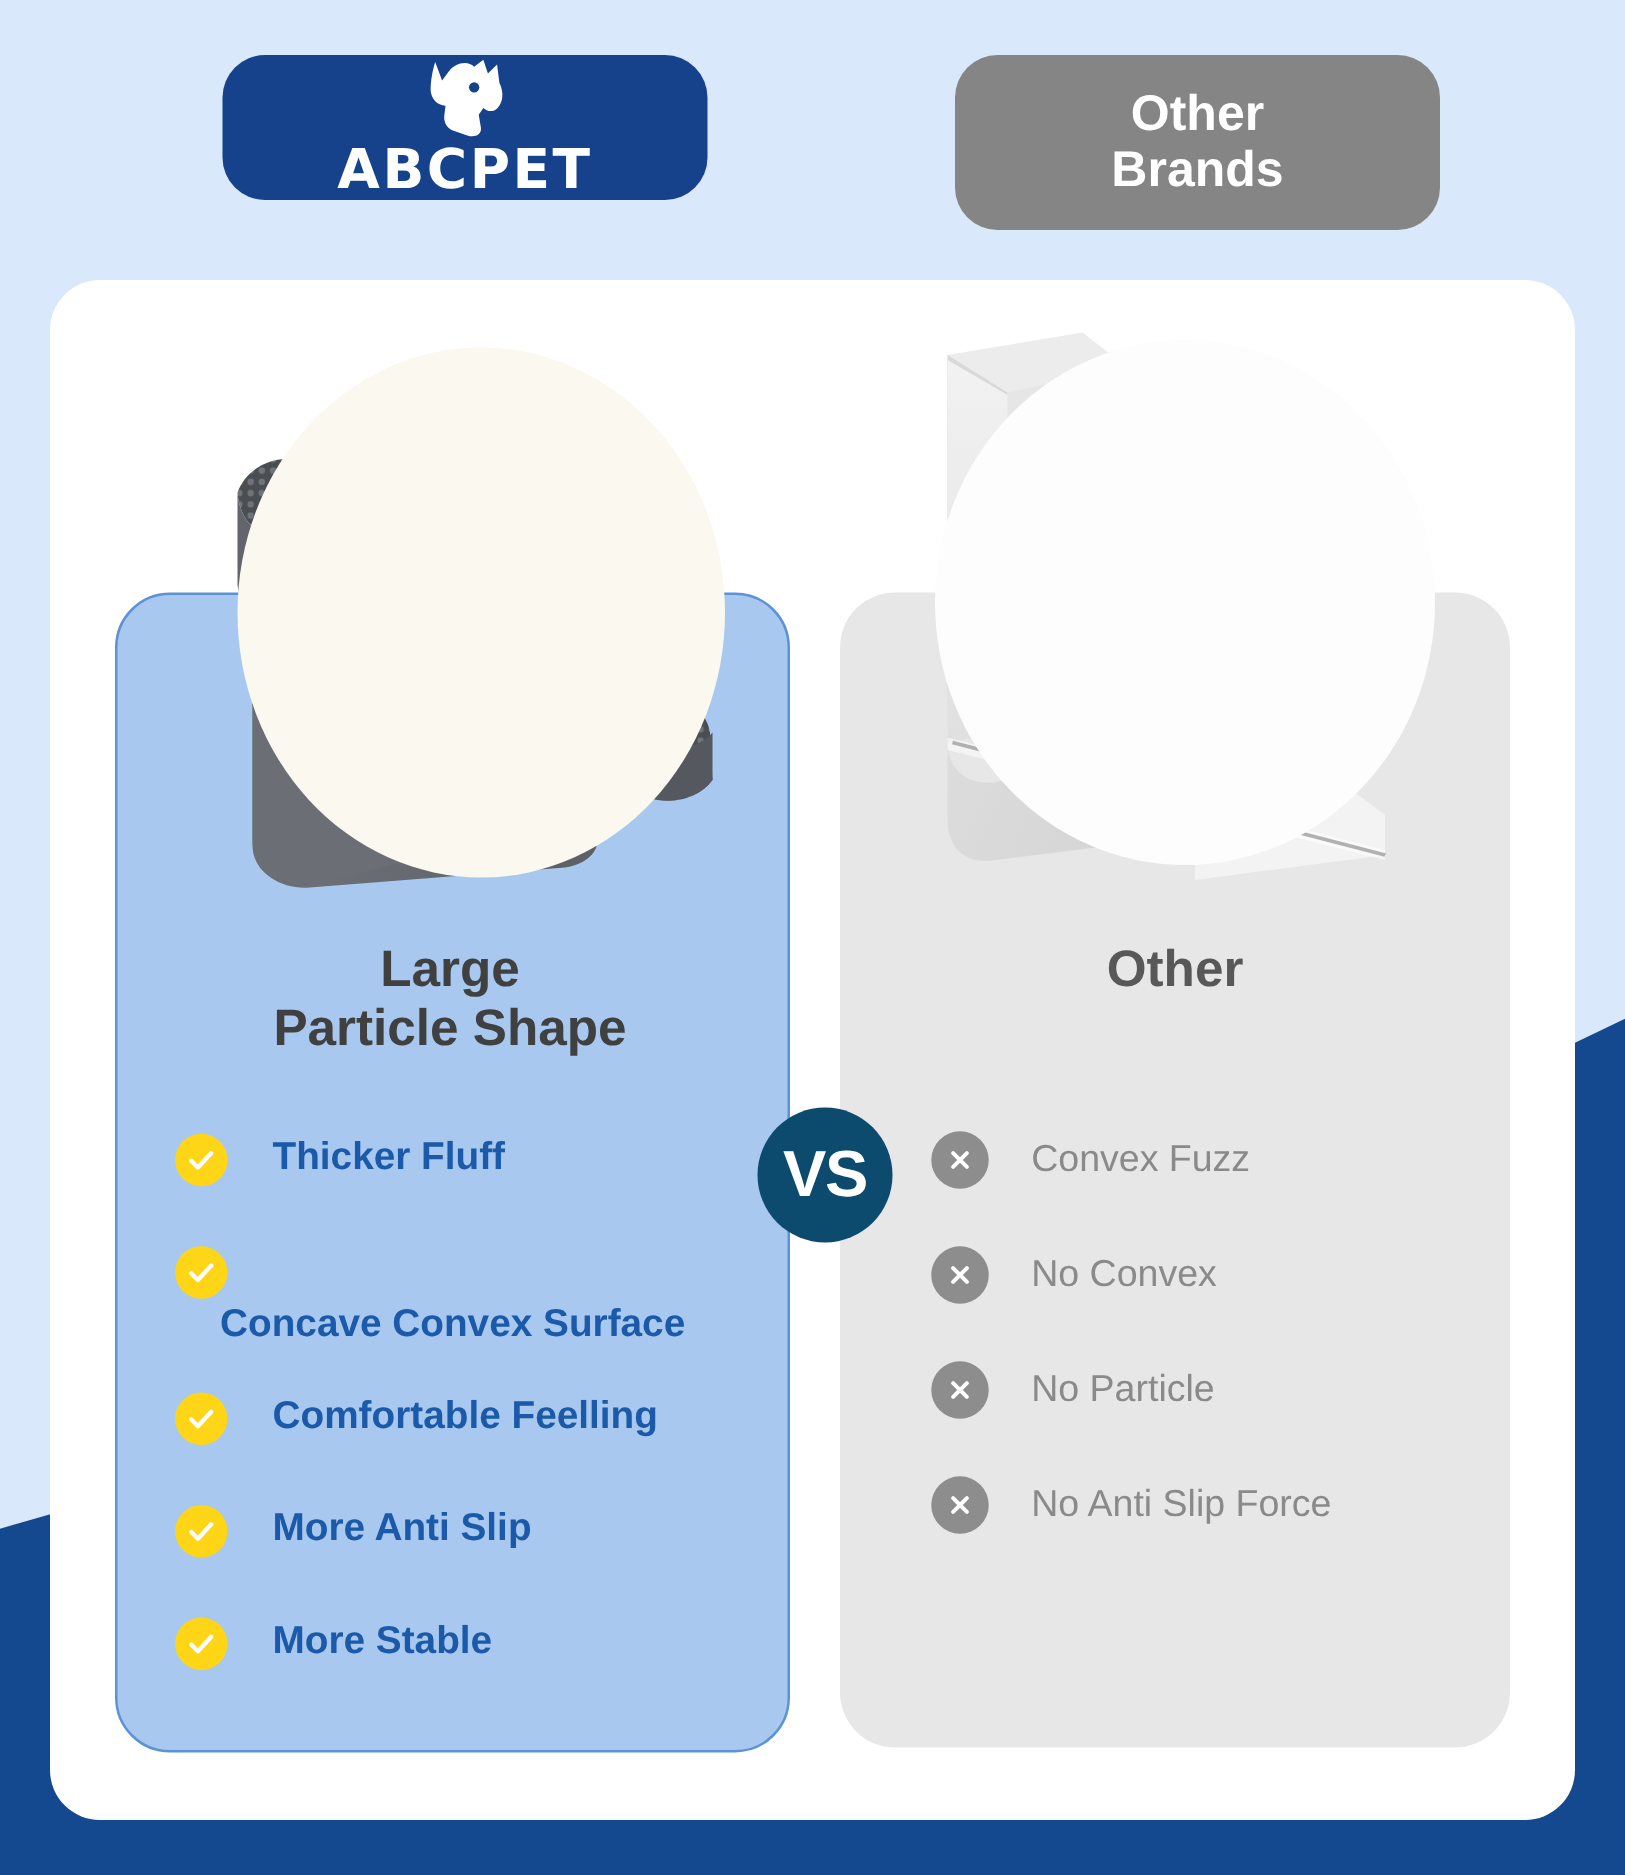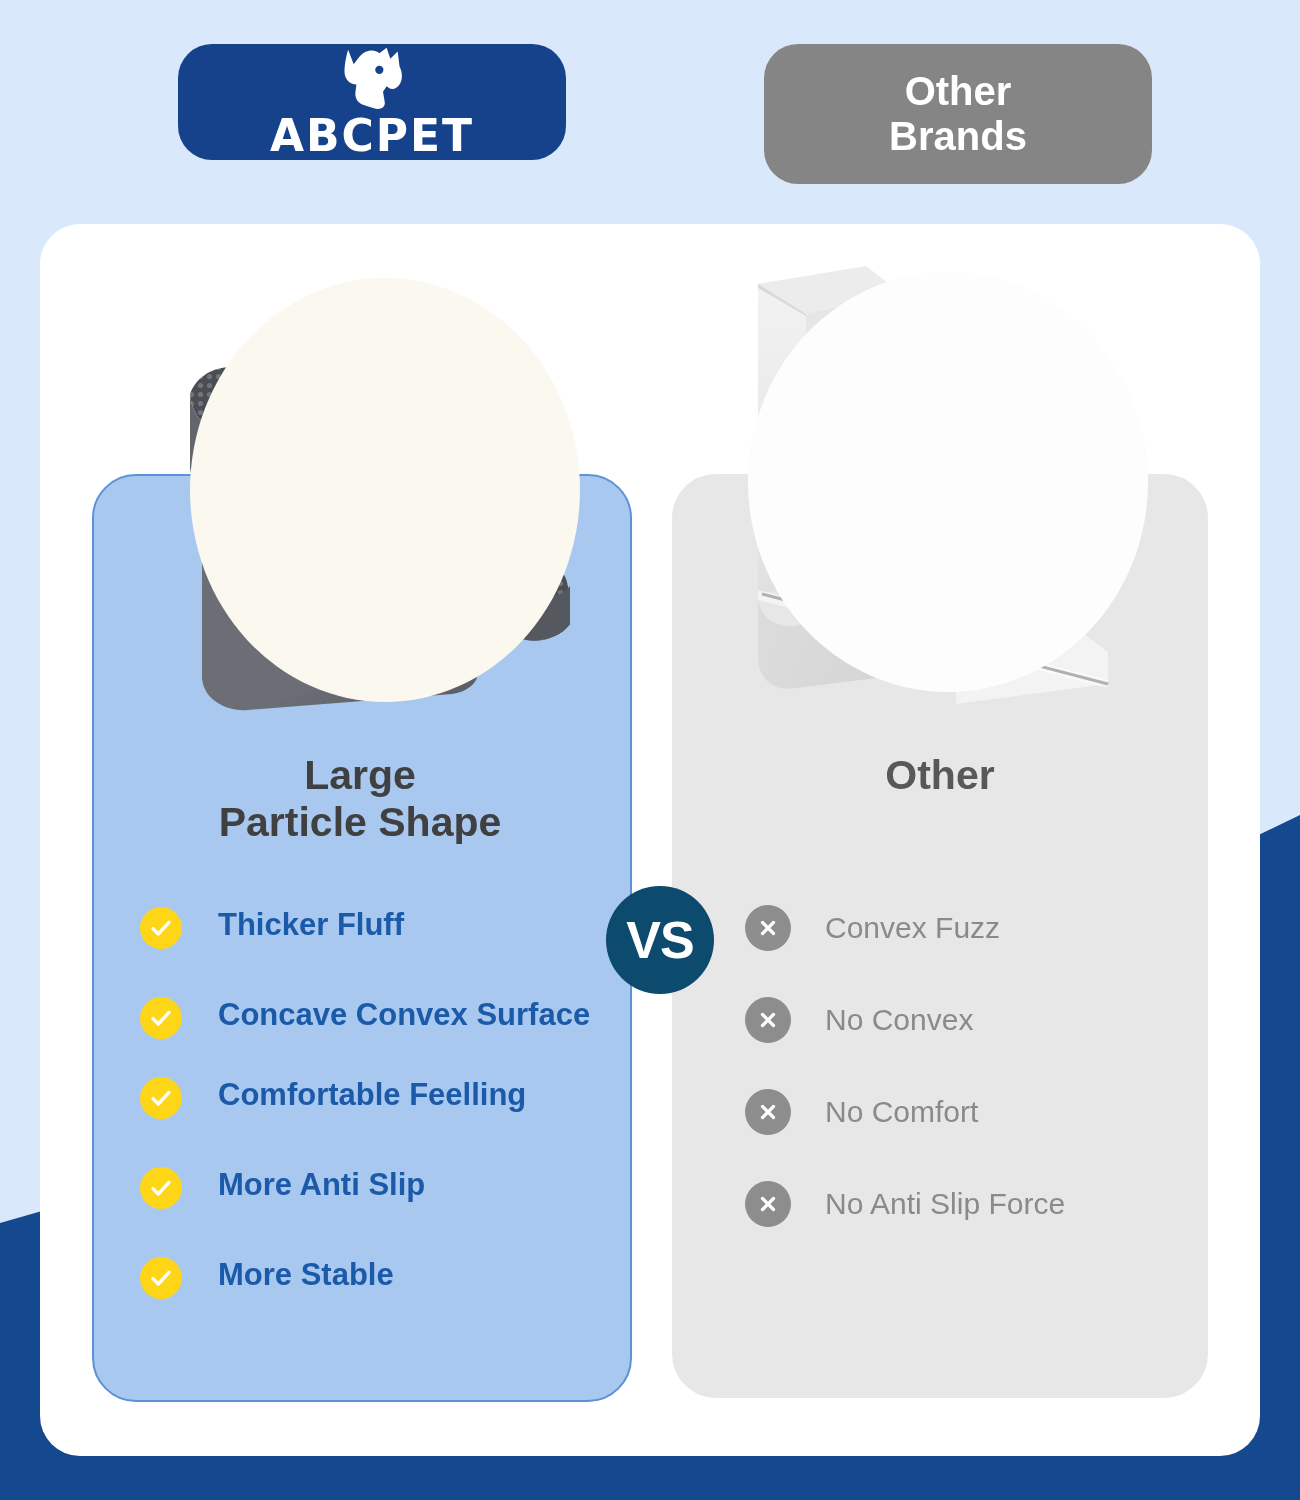--- a/index.html
+++ b/index.html
@@ -84,21 +84,21 @@
   
   .head{position:absolute;z-index:7;text-align:center;width:536px;font-weight:bold;}
   .head-left{left:92px;top:752px;color:#404040;font-size:41px;line-height:1.14;}
   .head-right{left:672px;top:752px;color:#585858;font-size:41px;line-height:1.14;}
 
   
   .list{position:absolute;z-index:7;}
   .list-left{left:140px;top:905px;width:470px;}
   .list-right{left:745px;top:905px;width:450px;}
   .row{display:flex;align-items:flex-start;margin-bottom:46px;}
-  .row.tall{margin-bottom:36px;}
+  .row.tall{margin-bottom:36px;flex-direction:column;}
   .badge{flex:0 0 auto;border-radius:50%;display:flex;align-items:center;justify-content:center;}
   .badge-ok{width:42px;height:42px;background:#ffd617;margin-top:2px;}
   .badge-no{width:46px;height:46px;background:#8d8d8d;}
   .row-text{font-weight:bold;line-height:1.14;}
   .list-left .row-text{color:#1b5aa8;font-size:31px;margin-left:36px;margin-top:2px;}
   .list-right .row-text{color:#8a8a8a;font-size:30px;font-weight:normal;margin-left:34px;margin-top:6px;}
 
   
   .vs{
     position:absolute;left:606px;top:886px;width:108px;height:108px;border-radius:50%;
@@ -299,21 +299,21 @@
       </div>
       <div class="row-text">No Convex</div>
     </div>
 
     <div class="row">
       <div class="badge badge-no">
         <svg width="24" height="24" viewBox="0 0 24 24">
             <path d="M6.5 6.5 L17.5 17.5 M17.5 6.5 L6.5 17.5" stroke="#ffffff" stroke-width="3.2" stroke-linecap="round"></path>
           </svg>
       </div>
-      <div class="row-text">No Comfort</div>
+      <div class="row-text">No Particle</div>
     </div>
 
     <div class="row">
       <div class="badge badge-no">
         <svg width="24" height="24" viewBox="0 0 24 24">
             <path d="M6.5 6.5 L17.5 17.5 M17.5 6.5 L6.5 17.5" stroke="#ffffff" stroke-width="3.2" stroke-linecap="round"></path>
           </svg>
       </div>
       <div class="row-text">No Anti Slip Force</div>
     </div>

